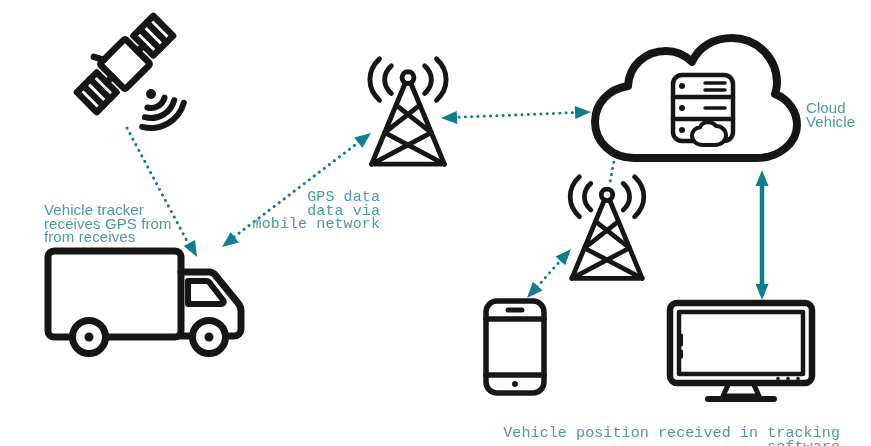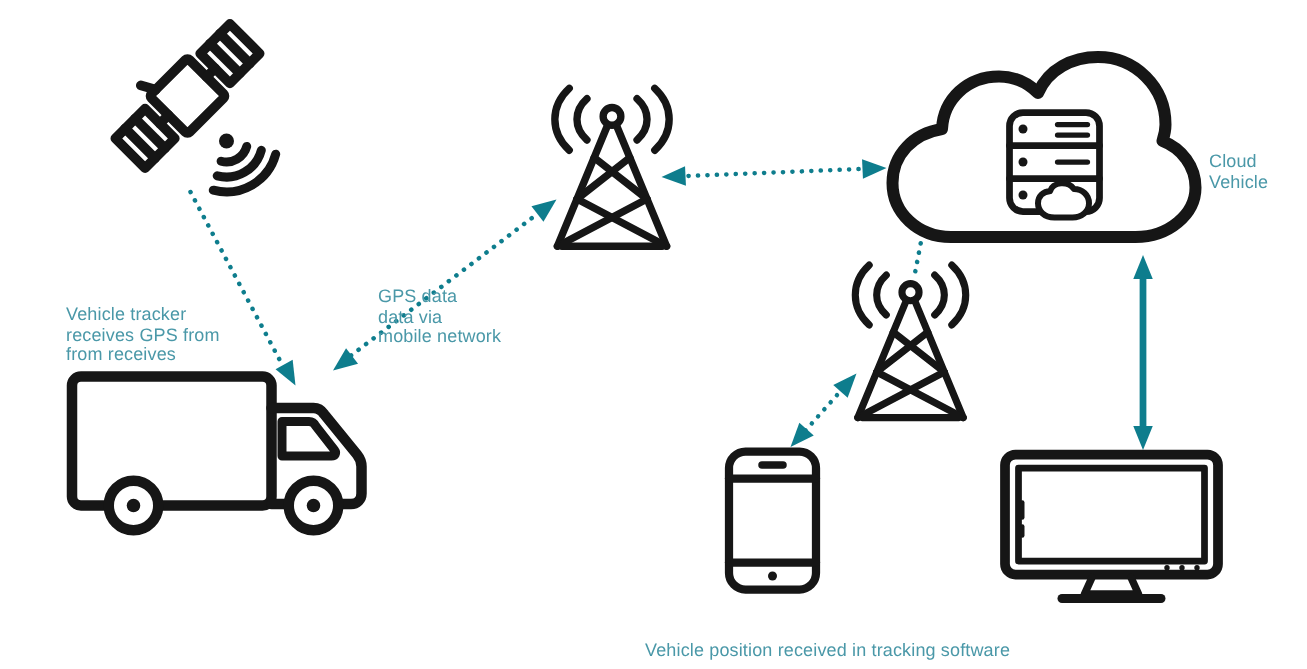--- a/index.html
+++ b/index.html
@@ -18,24 +18,24 @@
            stroke-dasharray:0.1 6.2;fill:none;}
   .solidline{stroke:var(--accent);stroke-width:4.5;fill:none;}
   .ah{fill:var(--accent);stroke:none;}
   .icon{position:absolute;z-index:2;}
   .icon svg{display:block;}
   .ink{stroke:var(--icon);fill:none;stroke-linecap:round;stroke-linejoin:round;}
   .ink-fill{fill:var(--icon);stroke:none;}
   .whitefill{fill:#ffffff;}
   .lbl{
     position:absolute;z-index:3;color:var(--label);
-    font-size:12px;line-height:13.5px;letter-spacing:0.1px;
+    font-size:15px;line-height:13.5px;letter-spacing:0.1px;
   }
   .lbl span{display:block;}
-  .lbl-center{text-align:left;}
+  .lbl-center{text-align:right;font-family:Liberation Mono, monospace;}
 </style>
 </head>
 <body>
 
 <div id="canvas">
 
   <svg class="conn-svg" width="871" height="446" viewBox="0 0 871 446">
     <g>
       <path class="dotline" d="M127,128 L187,241"></path>
       <polygon class="ah" points="197,257 183.7,246.1 195.1,239.9"></polygon>

